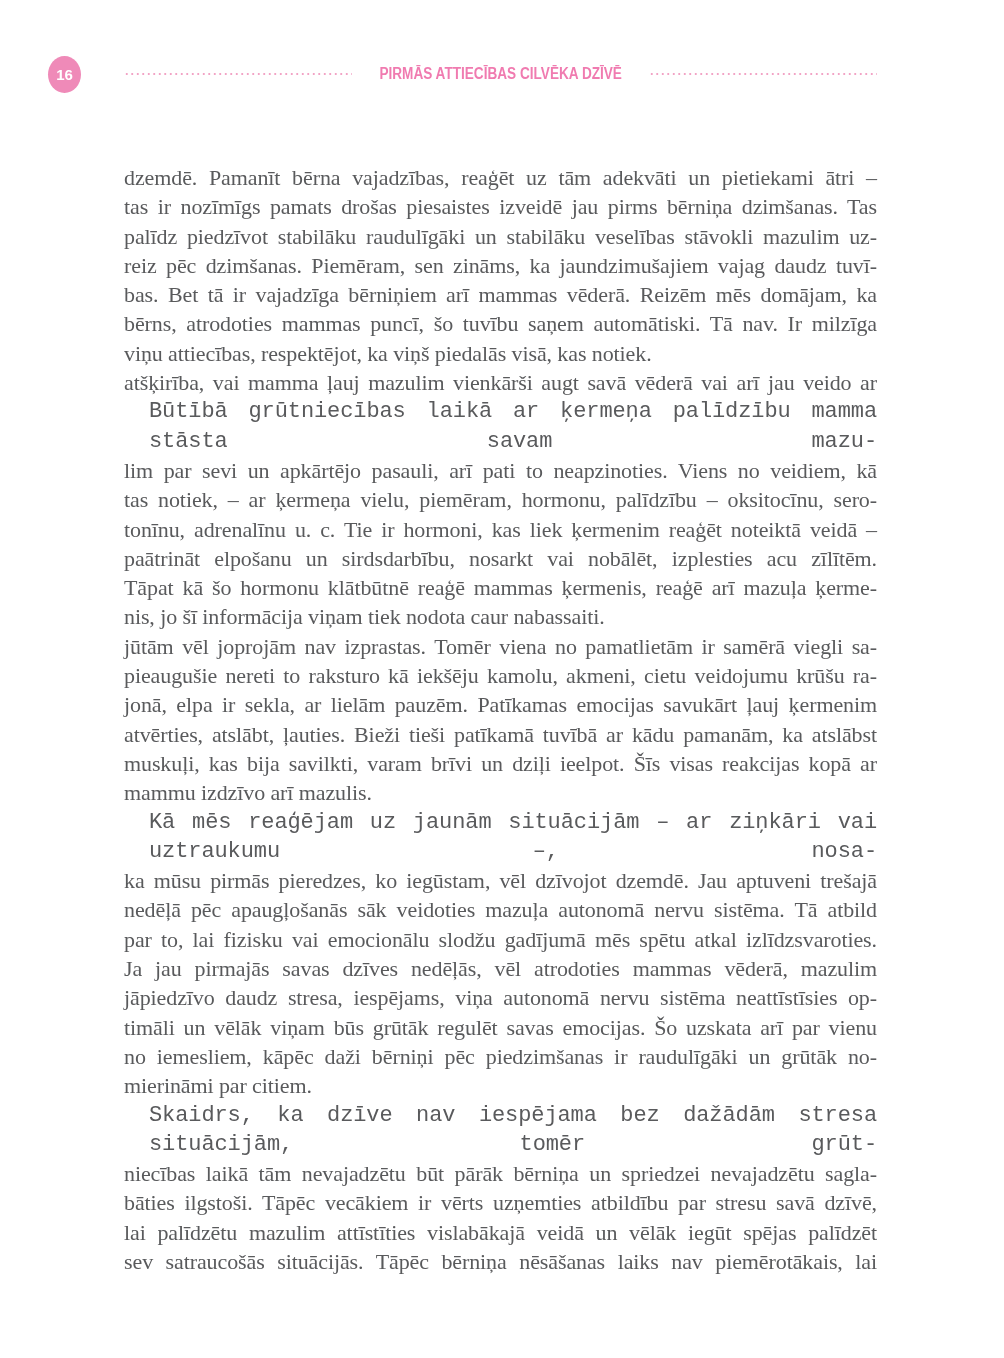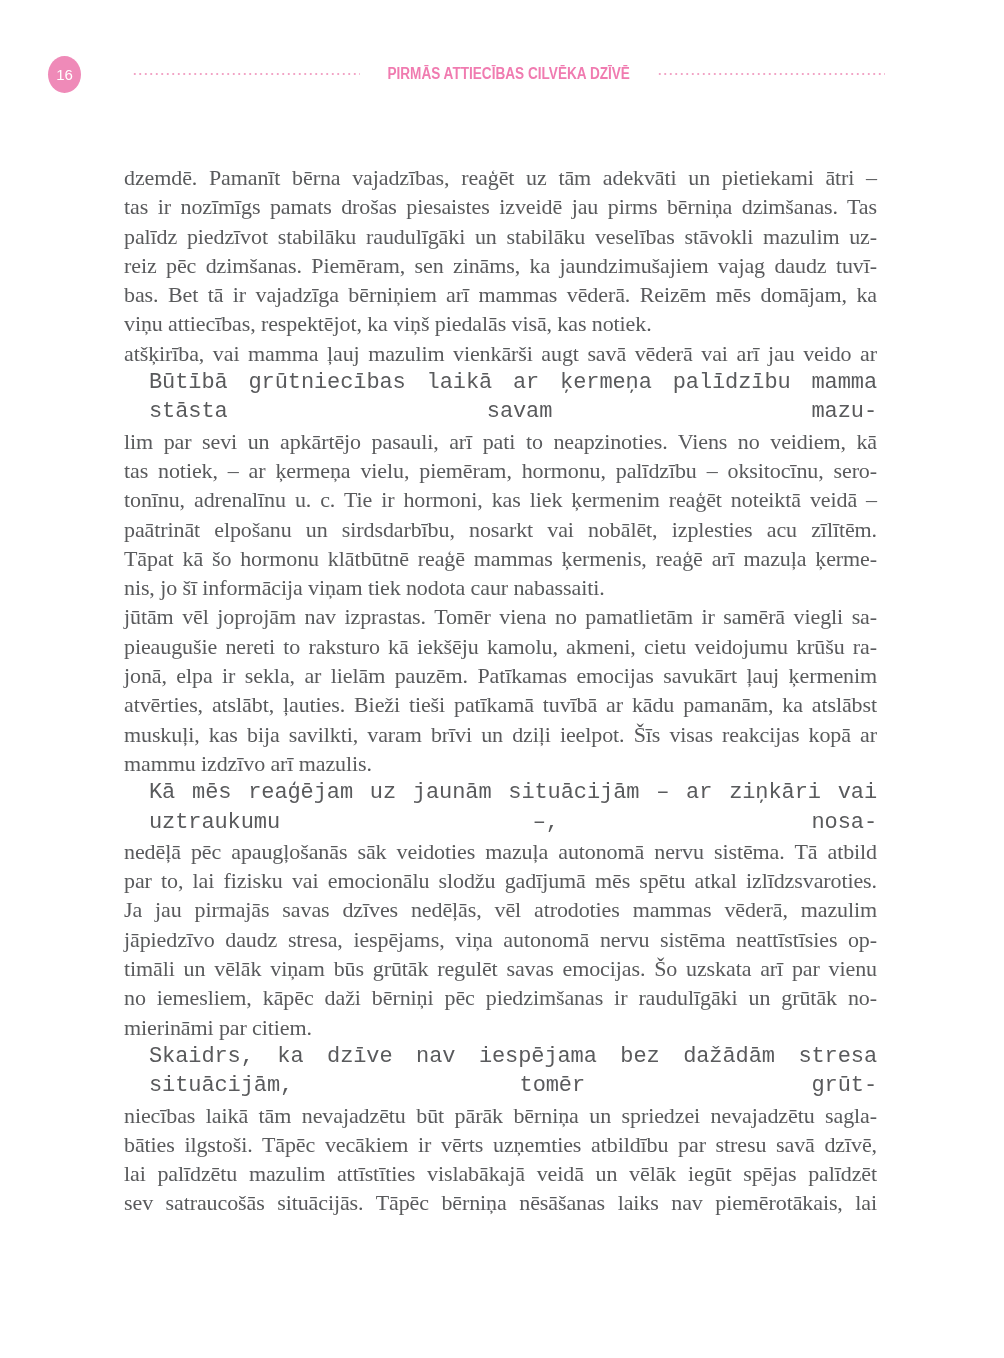--- a/index.html
+++ b/index.html
@@ -19,26 +19,26 @@
   .page{position:relative;width:1004px;height:1358px;background:var(--page-bg);}
 
   
   .page-number-badge{
     position:absolute;left:48px;top:56px;width:33px;height:37px;
     background:var(--badge-pink);border-radius:50%;
     display:flex;align-items:center;justify-content:center;
   }
   .page-number-badge span{
     color:#ffffff;font-family:"Liberation Sans",sans-serif;
-    font-weight:normal;font-size:15px;line-height:1;
+    font-weight:bold;font-size:15px;line-height:1;
   }
 
   
   .chapter-header{
-    position:absolute;left:132px;top:62px;width:753px;height:24px;
+    position:absolute;left:124px;top:62px;width:753px;height:24px;
     display:flex;align-items:center;gap:6px;
   }
   .dots{
     flex:1 1 auto;height:4px;align-self:center;
     background-image:radial-gradient(circle,var(--dot-pink) 1px,transparent 1.4px);
     background-size:5.5px 4px;background-position:left center;background-repeat:repeat-x;
   }
   .chapter-title{
     margin:0;flex:0 0 auto;
     font-family:"Liberation Sans",sans-serif;
@@ -80,20 +80,21 @@
     <span class="dots"></span>
   </header>
 
   <main class="body-text" id="body-text">
       <div class="paragraph">
         <div class="line">dzemdē. Pamanīt bērna vajadzības, reaģēt uz tām adekvāti un pietiekami ātri –</div>
         <div class="line">tas ir nozīmīgs pamats drošas piesaistes izveidē jau pirms bērniņa dzimšanas. Tas</div>
         <div class="line">palīdz piedzīvot stabilāku raudulīgāki un stabilāku veselības stāvokli mazulim uz-</div>
         <div class="line">reiz pēc dzimšanas. Piemēram, sen zināms, ka jaundzimušajiem vajag daudz tuvī-</div>
         <div class="line">bas. Bet tā ir vajadzīga bērniņiem arī mammas vēderā. Reizēm mēs domājam, ka</div>
+        <div class="line">bērns, atrodoties mammas puncī, šo tuvību saņem automātiski. Tā nav. Ir milzīga</div>
         <div class="line last">viņu attiecības, respektējot, ka viņš piedalās visā, kas notiek.</div>
         <div class="line">atšķirība, vai mamma ļauj mazulim vienkārši augt savā vēderā vai arī jau veido ar</div>
       </div>
       <div class="paragraph">
         <div class="line indent">Būtībā grūtniecības laikā ar ķermeņa palīdzību mamma stāsta savam mazu-</div>
         <div class="line">lim par sevi un apkārtējo pasauli, arī pati to neapzinoties. Viens no veidiem, kā</div>
         <div class="line">tas notiek, – ar ķermeņa vielu, piemēram, hormonu, palīdzību – oksitocīnu, sero-</div>
         <div class="line">tonīnu, adrenalīnu u. c. Tie ir hormoni, kas liek ķermenim reaģēt noteiktā veidā –</div>
         <div class="line">paātrināt elpošanu un sirdsdarbību, nosarkt vai nobālēt, izplesties acu zīlītēm.</div>
         <div class="line">Tāpat kā šo hormonu klātbūtnē reaģē mammas ķermenis, reaģē arī mazuļa ķerme-</div>
@@ -102,20 +103,21 @@
       <div class="paragraph">
         <div class="line">jūtām vēl joprojām nav izprastas. Tomēr viena no pamatlietām ir samērā viegli sa-</div>
         <div class="line">pieaugušie nereti to raksturo kā iekšēju kamolu, akmeni, cietu veidojumu krūšu ra-</div>
         <div class="line">jonā, elpa ir sekla, ar lielām pauzēm. Patīkamas emocijas savukārt ļauj ķermenim</div>
         <div class="line">atvērties, atslābt, ļauties. Bieži tieši patīkamā tuvībā ar kādu pamanām, ka atslābst</div>
         <div class="line">muskuļi, kas bija savilkti, varam brīvi un dziļi ieelpot. Šīs visas reakcijas kopā ar</div>
         <div class="line last">mammu izdzīvo arī mazulis.</div>
       </div>
       <div class="paragraph">
         <div class="line indent">Kā mēs reaģējam uz jaunām situācijām – ar ziņkāri vai uztraukumu –, nosa-</div>
+        <div class="line">ka mūsu pirmās pieredzes, ko iegūstam, vēl dzīvojot dzemdē. Jau aptuveni trešajā</div>
         <div class="line">nedēļā pēc apaugļošanās sāk veidoties mazuļa autonomā nervu sistēma. Tā atbild</div>
         <div class="line">par to, lai fizisku vai emocionālu slodžu gadījumā mēs spētu atkal izlīdzsvaroties.</div>
         <div class="line">Ja jau pirmajās savas dzīves nedēļās, vēl atrodoties mammas vēderā, mazulim</div>
         <div class="line">jāpiedzīvo daudz stresa, iespējams, viņa autonomā nervu sistēma neattīstīsies op-</div>
         <div class="line">timāli un vēlāk viņam būs grūtāk regulēt savas emocijas. Šo uzskata arī par vienu</div>
         <div class="line">no iemesliem, kāpēc daži bērniņi pēc piedzimšanas ir raudulīgāki un grūtāk no-</div>
         <div class="line last">mierināmi par citiem.</div>
       </div>
       <div class="paragraph">
         <div class="line indent">Skaidrs, ka dzīve nav iespējama bez dažādām stresa situācijām, tomēr grūt-</div>

